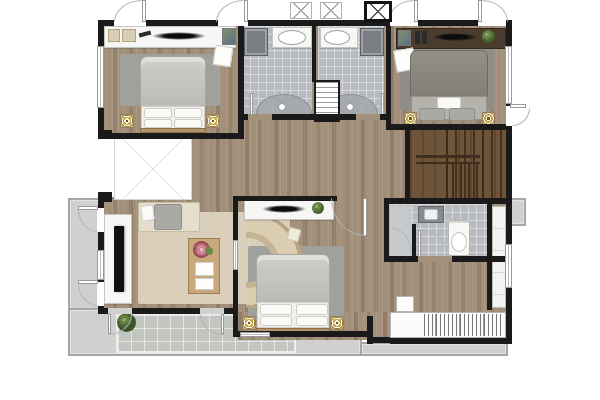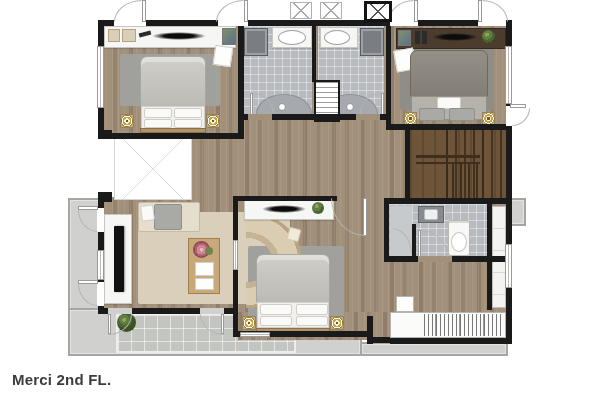--- a/index.html
+++ b/index.html
@@ -276,14 +276,13 @@
       <div class="abs arc arc-bl" style="left: 78px; top: 284px; width: 20px; height: 22px;"></div>
       <div class="abs gapGray" style="left: 108px; top: 308px; width: 24px; height: 6px;"></div>
       <div class="abs leaf" style="left: 108px; top: 314px; width: 3px; height: 20px;"></div>
       <div class="abs arc arc-br" style="left: 108px; top: 314px; width: 24px; height: 21px;"></div>
       <div class="abs gapGray" style="left: 200px; top: 308px; width: 24px; height: 6px;"></div>
       <div class="abs leaf" style="left: 221px; top: 314px; width: 3px; height: 20px;"></div>
       <div class="abs arc arc-bl" style="left: 200px; top: 314px; width: 24px; height: 21px;"></div>
       <div class="abs leaf" style="left: 363px; top: 198px; width: 4px; height: 38px;"></div>
       <div class="abs arc arc-bl" style="left: 331px; top: 198px; width: 34px; height: 38px;"></div>
     </div>
-  <div class="caption">Merci 2nd FL.</div>
 </div>
 
 </body></html>

